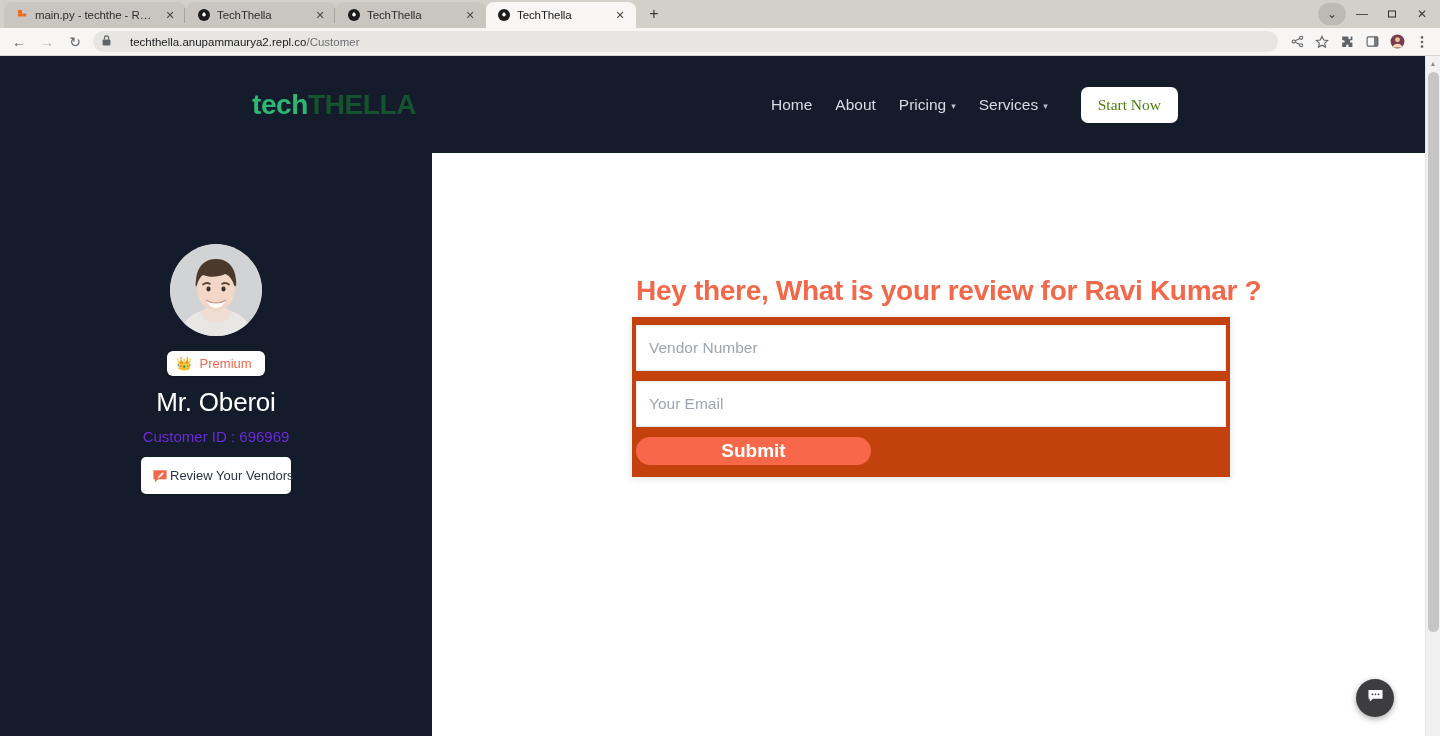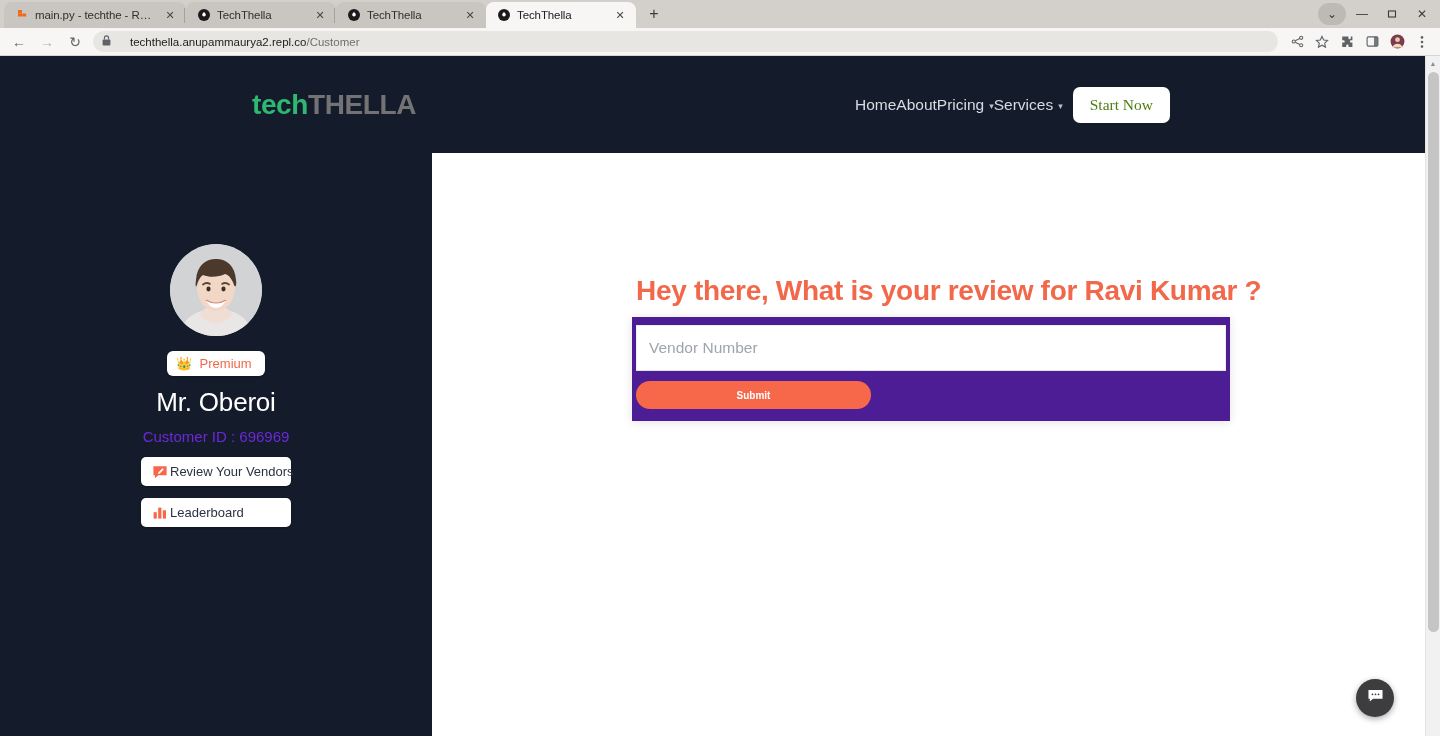--- a/index.html
+++ b/index.html
@@ -192,27 +192,28 @@
     z-index: 5;
   }
   .logo {
     position: absolute;
     left: 252px;
     font-size: 28px;
     font-weight: bold;
     letter-spacing: -0.4px;
   }
   .logo .t1 { color: #2eb872; }
-  .logo .t2 { color: #737373; }
+  .logo .t2 { color: #14532d; }
 
   .nav {
     position: absolute;
-    right: 255px;
-    display: flex;
-    align-items: center;
+    right: 247px;
+    display: flex;
+    align-items: center;
+    gap: 23px;
   }
   .nav-link {
     color: #d8dbe2;
     font-size: 15.5px;
     display: flex;
     align-items: center;
     gap: 5px;
     white-space: nowrap;
   }
   .caret {
@@ -270,21 +271,21 @@
     margin-top: 11px;
     letter-spacing: -0.2px;
   }
   .cust-id {
     color: #6d28d9;
     font-size: 15px;
     margin-top: 10px;
   }
   .side-btn {
     width: 150px;
-    height: 29px;
+    height: 37px;
     background: #ffffff;
     border-radius: 5px;
     margin-top: 12px;
     display: flex;
     align-items: center;
     gap: 2px;
     padding-left: 10px;
     font-size: 13px;
     color: #2c3240;
     box-shadow: 0 1px 2px rgba(0,0,0,0.3);
@@ -312,21 +313,21 @@
     font-size: 28px;
     font-weight: bold;
     color: #f2684a;
     letter-spacing: -0.3px;
     white-space: nowrap;
   }
   .form-card {
     position: absolute;
     left: 200px; top: 105px;
     width: 598px;
-    background: #4c1d95;
+    background: #c2410c;
     box-shadow: 0 1px 9px rgba(40,40,60,0.13);
     padding: 8px 4px 12px 4px;
   }
   .field {
     height: 46px;
     margin: 0 0 10px 0;
     border: 1px solid #eceef0;
     border-bottom: 1px solid #e2e4e7;
     display: flex;
     align-items: center;
@@ -336,21 +337,21 @@
   .field-ph {
     color: #9ea4ad;
     font-size: 15.5px;
   }
   .submit-btn {
     width: 235px;
     height: 28px;
     background: #f7684b;
     border-radius: 14px;
     color: #ffffff;
-    font-size: 10px;
+    font-size: 19px;
     font-weight: bold;
     display: flex;
     align-items: center;
     justify-content: center;
     margin-left: 0;
   }
 
   .chat-bubble {
     position: absolute;
     right: 31px; bottom: 19px;
@@ -544,43 +545,36 @@
         <div class="side-btn">
           <span class="side-btn-icon">
             <svg width="16" height="16" viewBox="0 0 16 16">
                 <path d="M1.4 2.2h13.2v9.1H6.3L2.9 14.2v-2.9H1.4z" fill="#f7684b"></path>
                 <path d="M10.5 4.3l1.3 1.3-4 4-1.7.4.4-1.7z" fill="#fff"></path>
               </svg>
           </span>
           <span>Review Your Vendors</span>
         </div>
 
-        <div class="side-btn">
-          <span class="side-btn-icon">
-            <svg width="16" height="16" viewBox="0 0 16 16">
-                <rect x="1.6" y="7.2" width="3.2" height="6.4" fill="#f7684b"></rect>
-                <rect x="6.2" y="2.6" width="3.2" height="11" fill="#f7684b"></rect>
-                <rect x="10.8" y="5.3" width="3.2" height="8.3" fill="#f7684b"></rect>
-              </svg>
-          </span>
-          <span>Leaderboard</span>
-        </div>
 
       </div>
 
       <div class="main-panel">
 
         <div class="heading">Hey there, What is your review for Ravi Kumar ?</div>
 
         <div class="form-card">
 
           <div class="field">
             <span class="field-ph">Vendor Number</span>
           </div>
 
+          <div class="field">
+            <span class="field-ph">Your Email</span>
+          </div>
 
 
           <div class="submit-btn">Submit</div>
         </div>
       </div>
 
       <div class="chat-bubble">
         <span>
           <svg width="19" height="19" viewBox="0 0 20 20">
             <path d="M2.6 3.1h14.8v9.2H7.4l-3.4 3v-3H2.6z" fill="#ffffff"></path>

